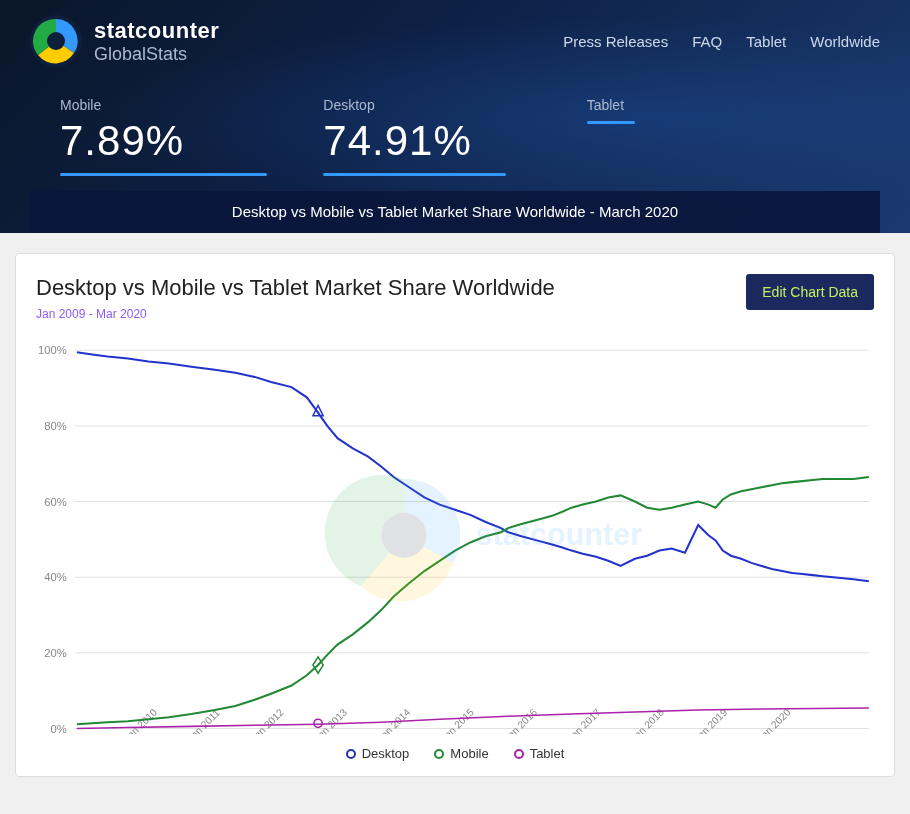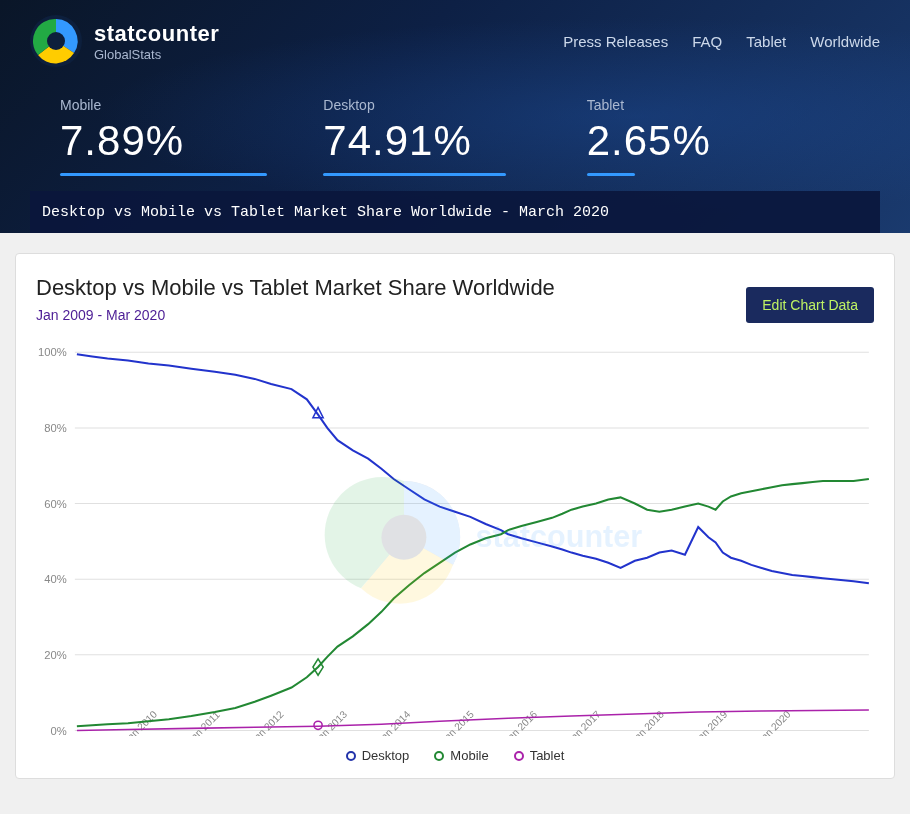--- a/index.html
+++ b/index.html
@@ -40,21 +40,21 @@
       flex-direction: column;
     }
     .logo-name {
       color: white;
       font-size: 22px;
       font-weight: bold;
       letter-spacing: 0.5px;
     }
     .logo-sub {
       color: #aab8d0;
-      font-size: 13px;
+      font-size: 18px;
     }
     .nav-links {
       display: flex;
       gap: 24px;
       align-items: center;
     }
     .nav-link {
       color: #ccd8ea;
       text-decoration: none;
       font-size: 15px;
@@ -89,53 +89,53 @@
       margin-top: 8px;
       border-radius: 2px;
     }
     .bar-mobile { background: #3399ff; width: 85%; }
     .bar-desktop { background: #3399ff; width: 75%; }
     .bar-tablet { background: #3399ff; width: 20%; }
 
     
     .title-bar {
       background: rgba(10,22,60,0.9);
+      text-align: center;
       padding: 12px;
       position: relative;
       z-index: 1;
-      font-family: Liberation Mono, monospace;
     }
     .title-bar-text {
       color: white;
       font-size: 15px;
     }
 
     
     .chart-container {
       background: white;
       margin: 20px 15px;
       border-radius: 4px;
       border: 1px solid #ddd;
       padding: 20px 20px 10px;
     }
     .chart-header {
       display: flex;
       justify-content: space-between;
-      align-items: flex-end;
+      align-items: flex-start;
       margin-bottom: 15px;
     }
     .chart-title {
       font-size: 22px;
       color: #222;
       font-weight: normal;
       line-height: 1.3;
     }
     .chart-subtitle {
-      font-size: 14px;
-      color: #4c1d95;
+      font-size: 12px;
+      color: #8b5cf6;
       margin-top: 4px;
     }
     .edit-btn {
       background: #1a2a5e;
       color: #bef264;
       border: none;
       padding: 10px 16px;
       font-size: 14px;
       border-radius: 3px;
       cursor: pointer;
@@ -211,21 +211,20 @@
       <div class="stat-value">7.89%</div>
       <div class="stat-bar bar-mobile"></div>
     </div>
     <div class="stat-item">
       <div class="stat-label">Desktop</div>
       <div class="stat-value">74.91%</div>
       <div class="stat-bar bar-desktop"></div>
     </div>
     <div class="stat-item">
       <div class="stat-label">Tablet</div>
-      <div class="stat-value">2.65%</div>
       <div class="stat-bar bar-tablet"></div>
     </div>
   </div>
 
   <div class="title-bar">
     <span class="title-bar-text">Desktop vs Mobile vs Tablet Market Share Worldwide - March 2020</span>
   </div>
 </div>
 
 <div class="chart-container">

